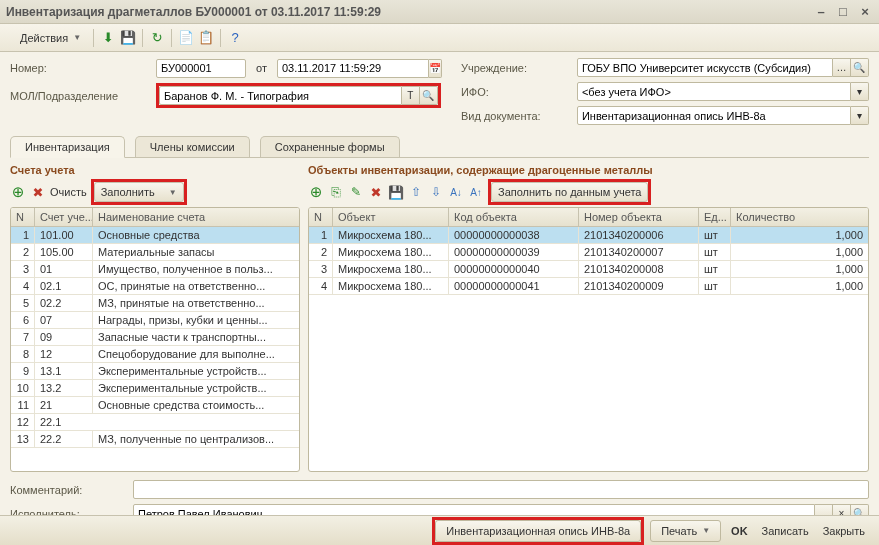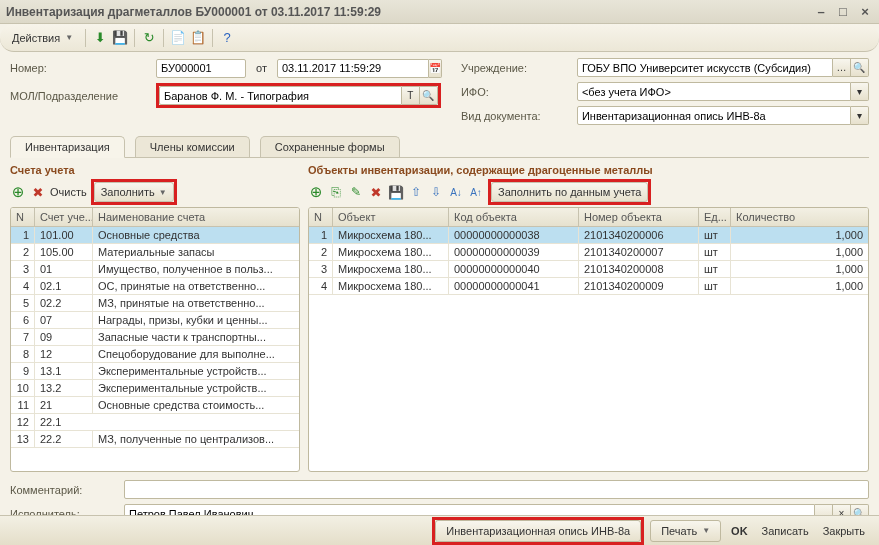--- a/index.html
+++ b/index.html
@@ -23,24 +23,23 @@
   }
   .titlebar-text { font-weight: bold; font-size: 12px; color: #555; flex: 1; }
   .winbtns { display: flex; gap: 6px; }
   .winbtn { width: 16px; height: 14px; display: flex; align-items: center; justify-content: center; cursor: pointer; color: #555; font-size: 13px; font-weight: bold; }
 
   .toolbar {
     background: linear-gradient(to bottom, #f7f4ea, #ece7d7);
     height: 28px;
     display: flex;
     align-items: center;
-    padding: 0 6px;
+    padding: 0 14px;
     gap: 4px;
     border-bottom: 1px solid #c7c2ae;
-    border-radius: 14px;
   }
   .tb-btn {
     height: 20px;
     padding: 0 6px;
     display: flex;
     align-items: center;
     font-size: 11px;
     cursor: pointer;
     border-radius: 3px;
     gap: 3px;
@@ -103,21 +102,21 @@
   .pt-btn {
     height: 20px;
     padding: 0 6px;
     display: flex;
     align-items: center;
     font-size: 11px;
     cursor: pointer;
     border: 1px solid #c7c2ae;
     border-radius: 3px;
     background: linear-gradient(to bottom,#f8f6ee,#e7e1cd);
-    gap: 2px;
+    gap: 12px;
   }
   .pt-icon { width: 16px; height: 16px; display:flex; align-items:center; justify-content:center; font-size: 12px; }
   .pt-icon.nobrd { border: none; background: none; cursor: pointer; }
 
   .grid {
     flex: 1;
     border: 1px solid #bfb99f;
     border-radius: 3px;
     background: #fff;
     overflow: hidden;
@@ -128,21 +127,21 @@
   .gh { padding: 3px 5px; border-right: 1px solid #c7c2ae; font-size: 11px; color: #555; overflow: hidden; white-space: nowrap; }
   .gh:last-child { border-right: none; }
   .grid-body { flex: 1; overflow-y: auto; }
   .grid-row { display: flex; border-bottom: 1px solid #e7e3d4; }
   .gc { padding: 2px 5px; border-right: 1px solid #e7e3d4; font-size: 11px; overflow: hidden; white-space: nowrap; text-overflow: ellipsis; }
   .gc:last-child { border-right: none; }
   .gc.num { text-align: right; }
   .grid-row.sel .gc { background: #bcdff0; }
 
   .footer-area { padding: 4px 10px; }
-  .footer-row { display: flex; align-items: center; margin-bottom: 5px; gap: 14px; }
+  .footer-row { display: flex; align-items: center; margin-bottom: 5px; gap: 23px; }
 
   .bottom-bar {
     background: linear-gradient(to bottom,#f3f0e4,#e4dec9);
     height: 30px;
     border-top: 1px solid #c7c2ae;
     display: flex;
     align-items: center;
     justify-content: flex-end;
     padding: 0 10px;
     gap: 6px;

